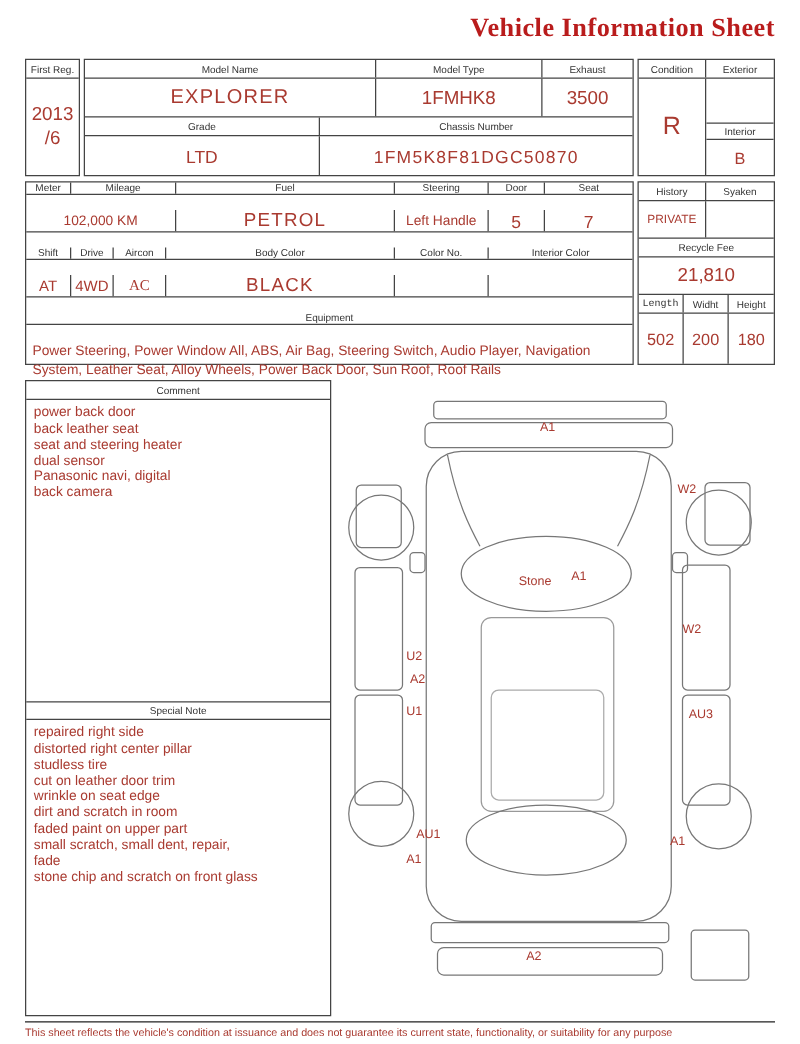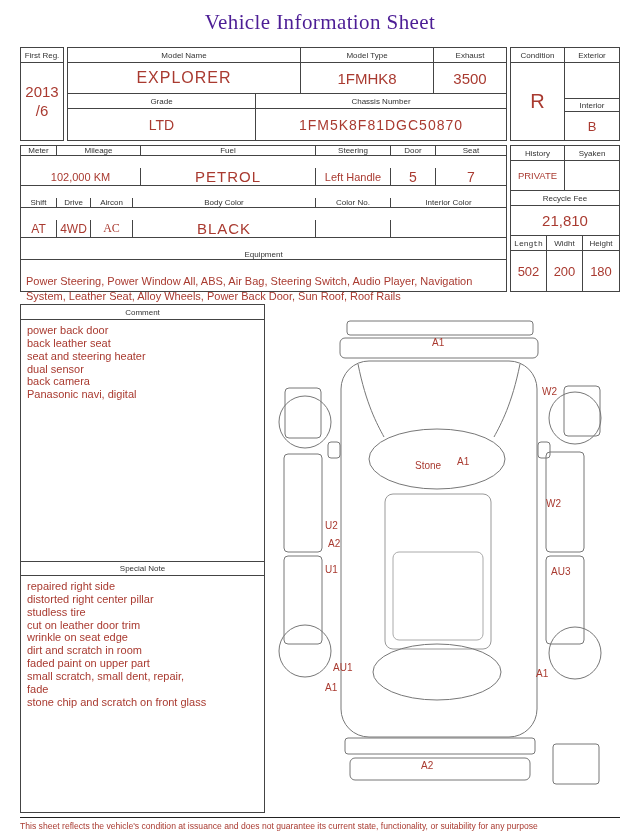--- a/index.html
+++ b/index.html
@@ -11,22 +11,22 @@
   html,body{background:#ffffff;}
   body{
     width:640px;height:835px;
     font-family:"Liberation Sans",sans-serif;
     color:#111;
     overflow:hidden;
   }
   .page{width:640px;height:835px;padding:6px 20px 4px;display:flex;flex-direction:column;}
   .title{
     font-family:"Liberation Serif",serif;
-    font-size:21px;font-weight:400;text-align:center;
-    margin:4px 0 12px;letter-spacing:0.4px;color:#4c1d95;
+    font-size:21px;font-weight:700;text-align:right;
+    margin:4px 0 12px;letter-spacing:0.4px;color:#b91c1c;
   }
   .box{border:1px solid var(--bd);background:#fff;}
   .trow{display:flex;border-bottom:1px solid var(--bd);}
   .trow:last-child{border-bottom:none;}
   .c{border-right:1px solid var(--bd);display:flex;align-items:center;justify-content:center;overflow:hidden;}
   .c:last-child{border-right:none;}
   .hh{font-size:8px;color:#333;}
   .red{color:var(--red);}
   .v11{font-size:11px;} .v12{font-size:12px;} .v13{font-size:13px;}
   .v14{font-size:14px;} .v15{font-size:15px;} .v16{font-size:16px;letter-spacing:1px;}
@@ -171,22 +171,22 @@
 
   <div class="main">
 
     <div class="box stack" style="width:245px;">
       <div class="sechdr">Comment</div>
       <div class="notes red" style="height:241px;flex:0 0 auto;">
           <div>power back door</div>
           <div>back leather seat</div>
           <div>seat and steering heater</div>
           <div>dual sensor</div>
+          <div>Panasonic navi, digital</div>
           <div>back camera</div>
-          <div>Panasonic navi, digital</div>
         </div>
       <div class="sechdr" style="border-top:1px solid var(--bd);">Special Note</div>
       <div class="notes red" style="flex:1;">
           <div>repaired right side</div>
           <div>distorted right center pillar</div>
           <div>studless tire</div>
           <div>cut on leather door trim</div>
           <div>wrinkle on seat edge</div>
           <div>dirt and scratch in room</div>
           <div>faded paint on upper part</div>

